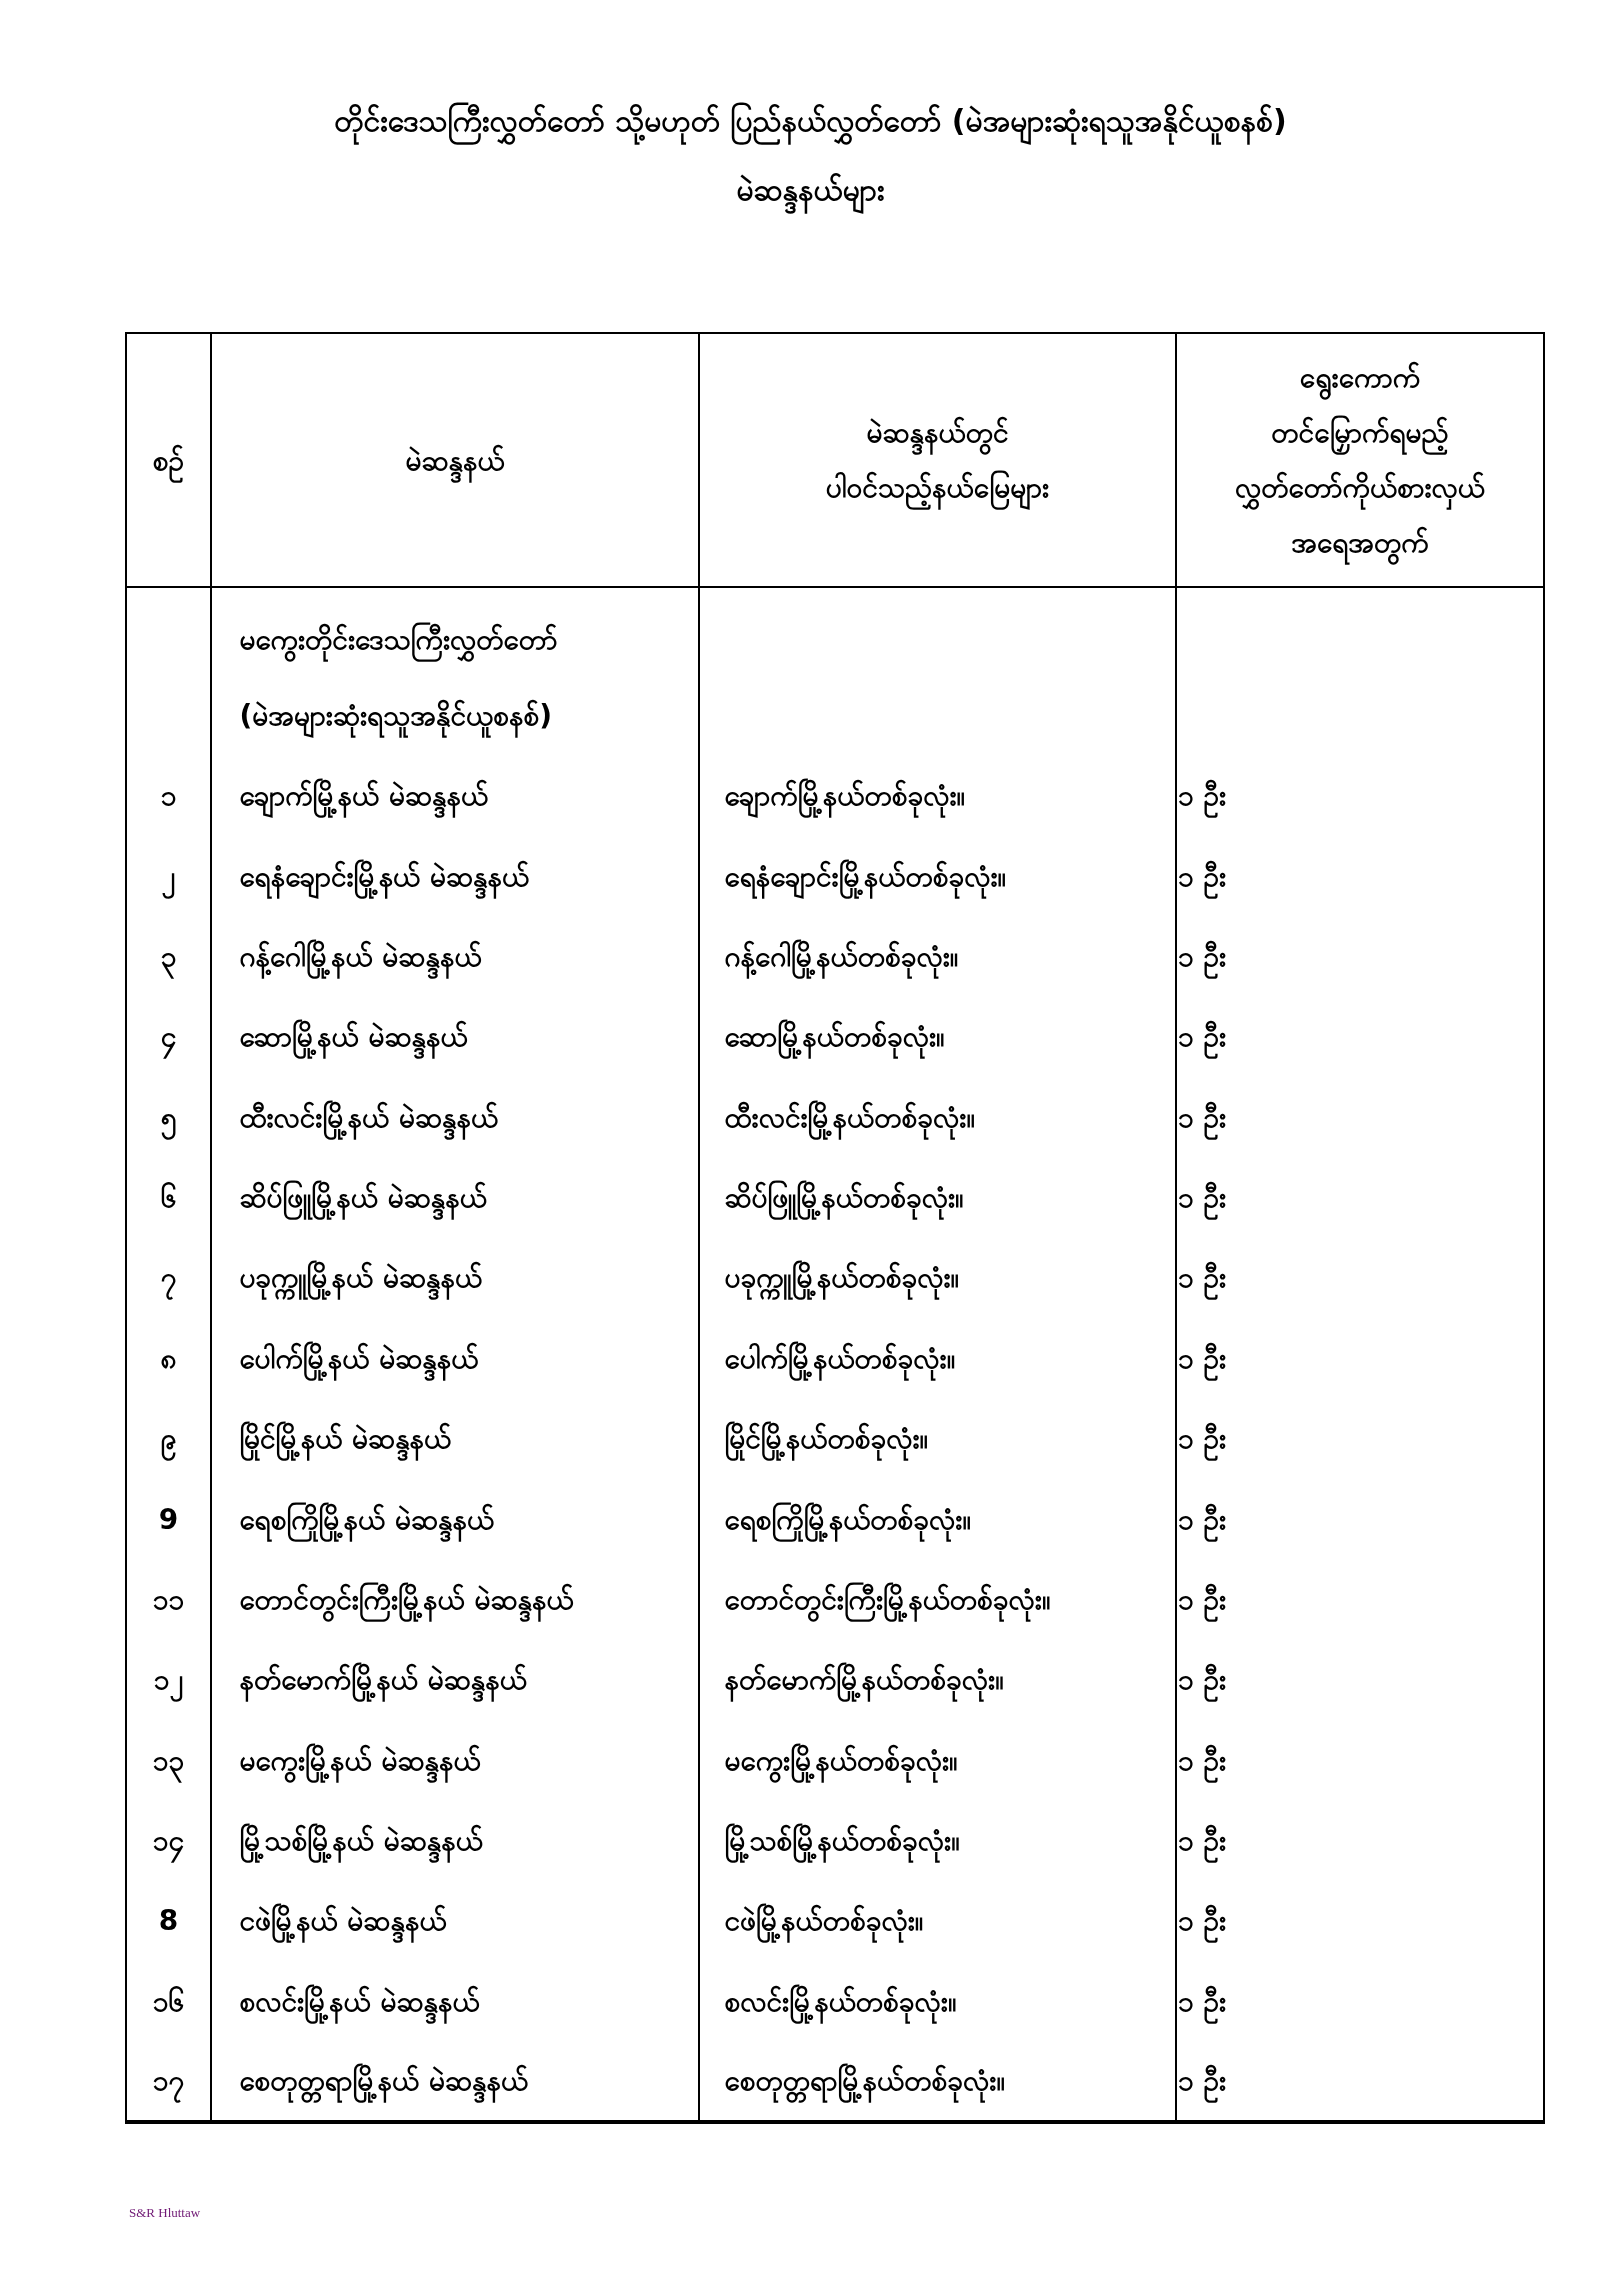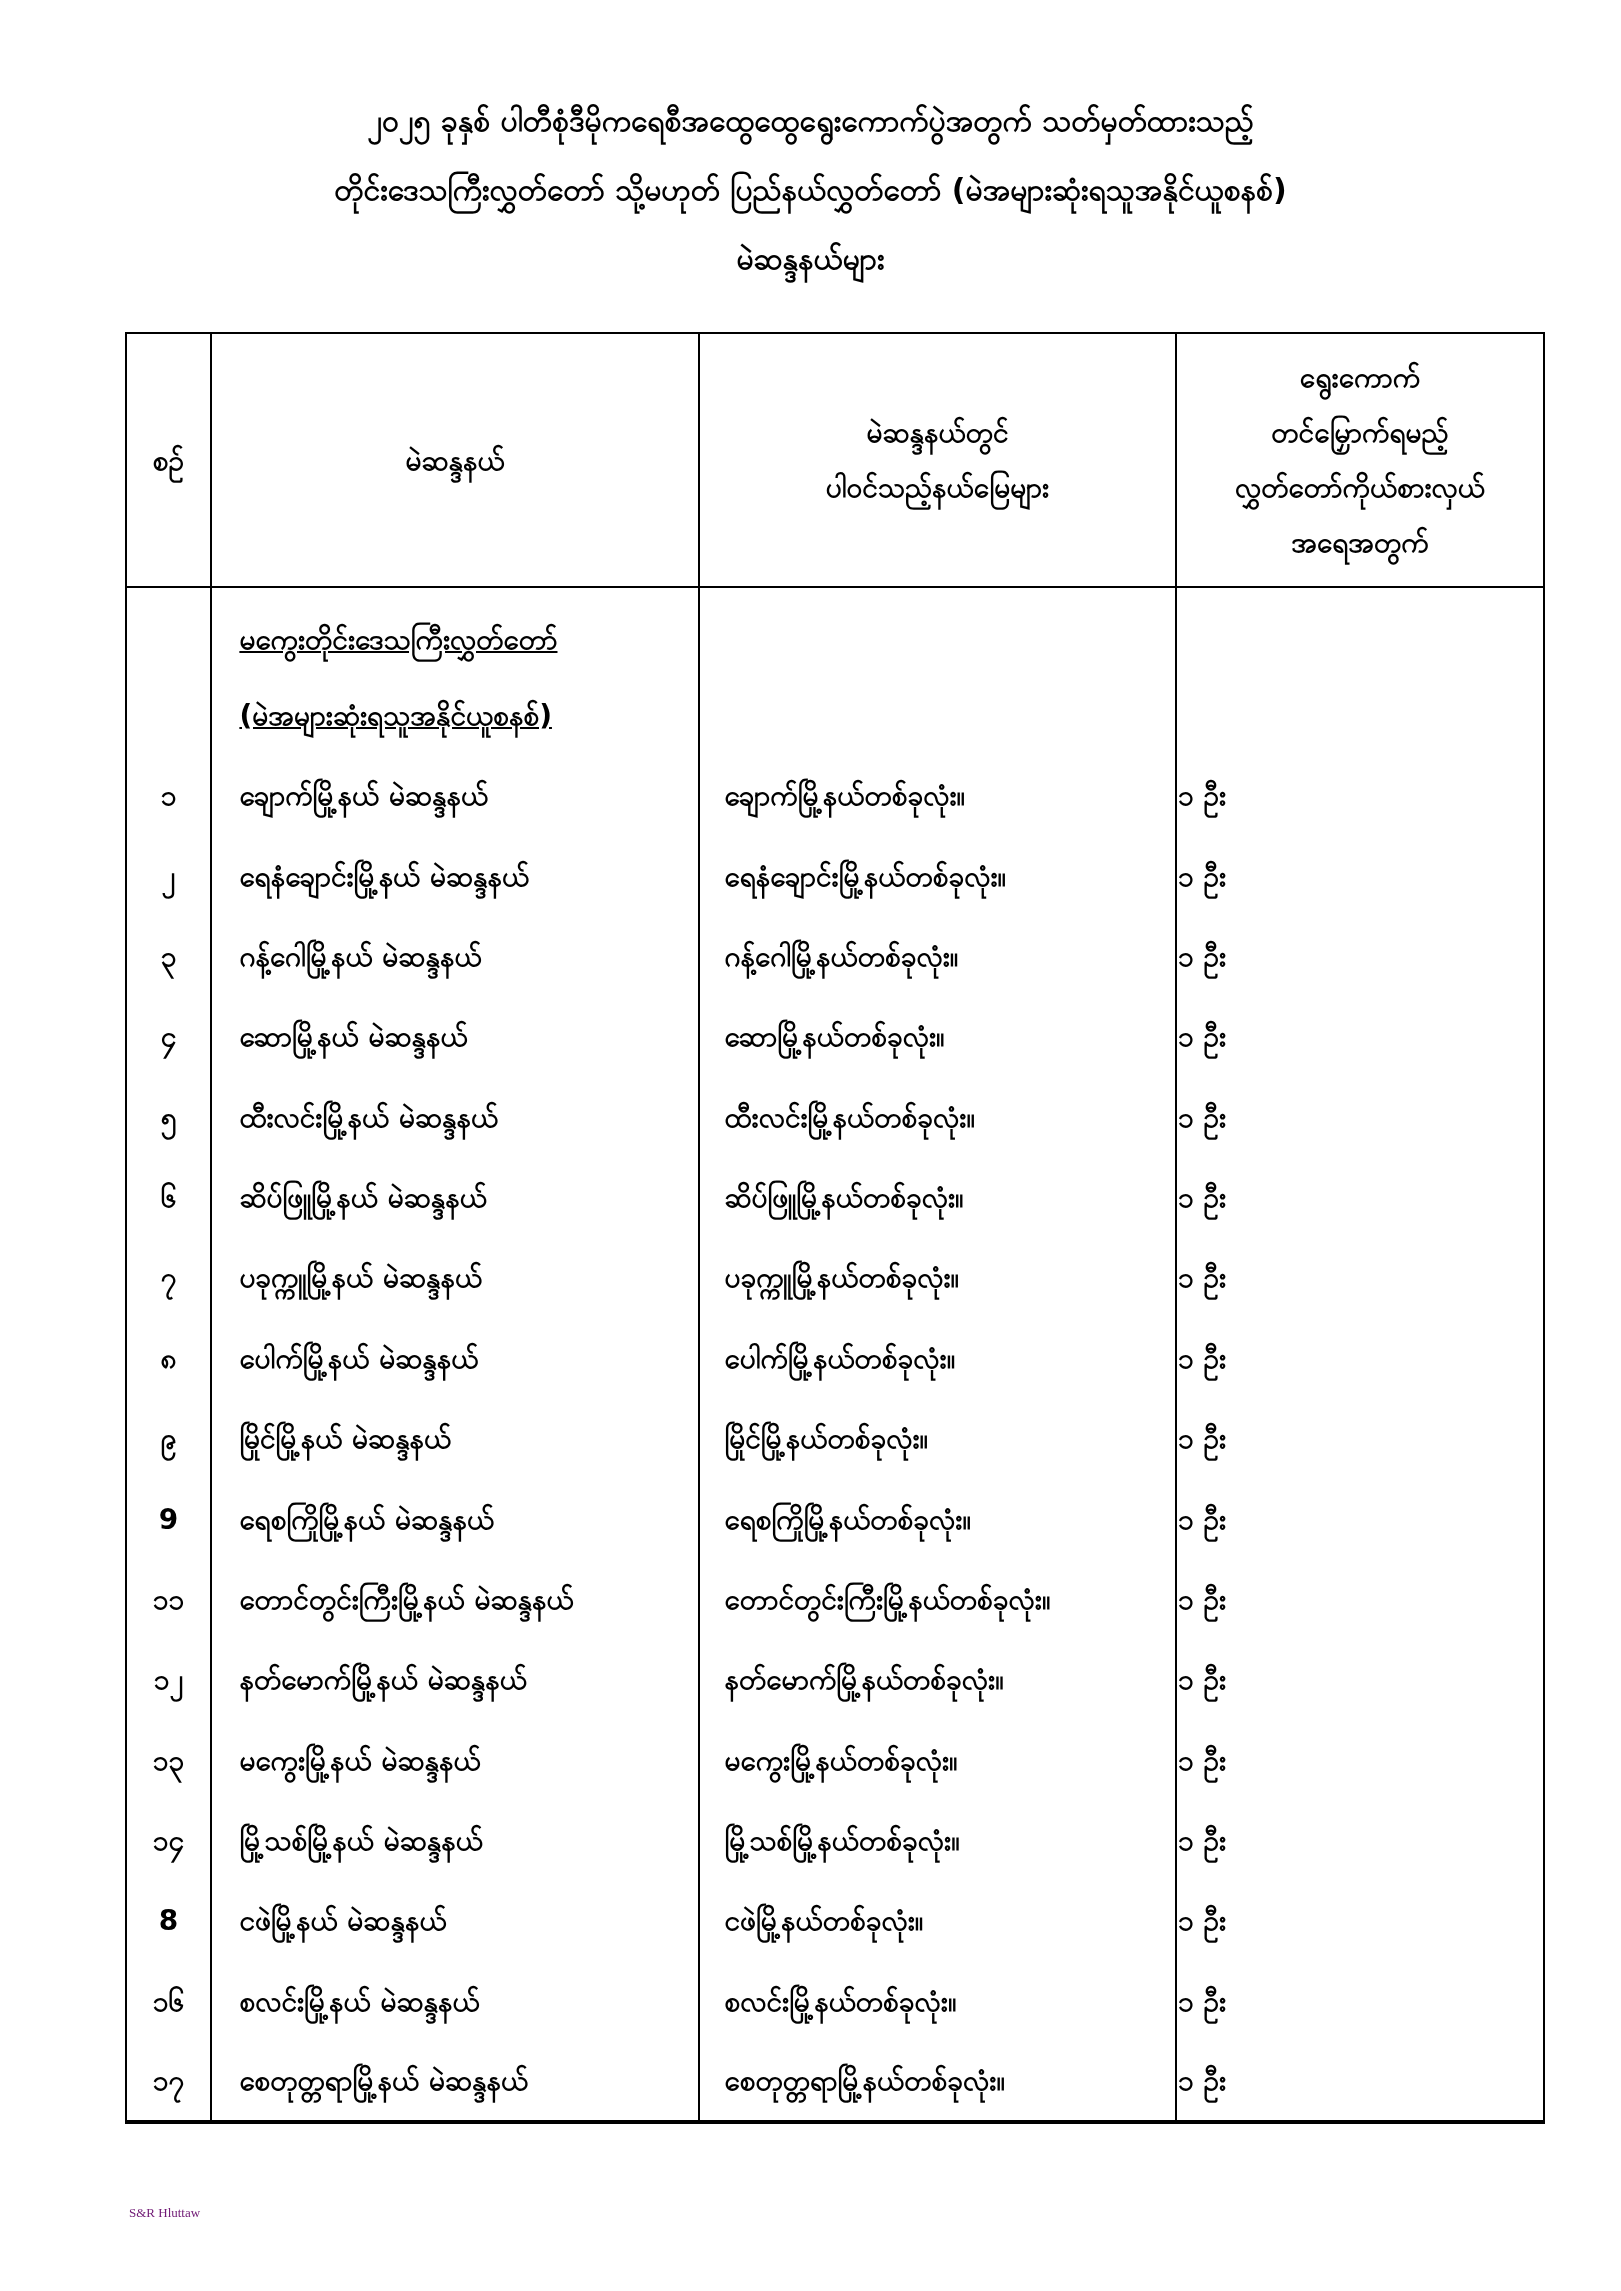--- a/index.html
+++ b/index.html
@@ -54,21 +54,21 @@
     padding: 0 5.9px;
     border-radius: 26px;
   }
   .doc-table tbody td {
     border-top: none;
     border-bottom: none;
     vertical-align: middle;
     line-height: 39px;
   }
   tr.section-row { height: 165px; }
-  tr.section-row td { vertical-align: top; padding-top: 13.7px; text-decoration: underline; }
+  tr.section-row td { vertical-align: top; padding-top: 13.7px; }
   .section-line { line-height: 76px; }
   tr.data-row { height: 80px; }
   td.cell-no    { text-align: center; }
   td.cell-name  { text-align: left; padding-left: 27.4px; padding-right: 7.8px; }
   td.cell-area  { text-align: left; padding-left: 24.5px; padding-right: 16px; }
   td.cell-count { text-align: left; }
   .footer-mark {
     position: absolute;
     left: 129px;
     top: 2205px;
@@ -77,21 +77,20 @@
     font-size: 13px;
     color: #701a75;
   }
 </style>
 </head>
 <body>
 
 <div class="page">
 
   <header class="title-block">
-    <div>၂၀၂၅ ခုနှစ် ပါတီစုံဒီမိုကရေစီအထွေထွေရွေးကောက်ပွဲအတွက် သတ်မှတ်ထားသည့်</div>
     <div>တိုင်းဒေသကြီးလွှတ်တော် သို့မဟုတ် ပြည်နယ်လွှတ်တော် (မဲအများဆုံးရသူအနိုင်ယူစနစ်)</div>
     <div>မဲဆန္ဒနယ်များ</div>
   </header>
 
   <table class="doc-table">
     <colgroup>
       <col class="c-no">
         <col class="c-name">
         <col class="c-area">
         <col class="c-cnt">

